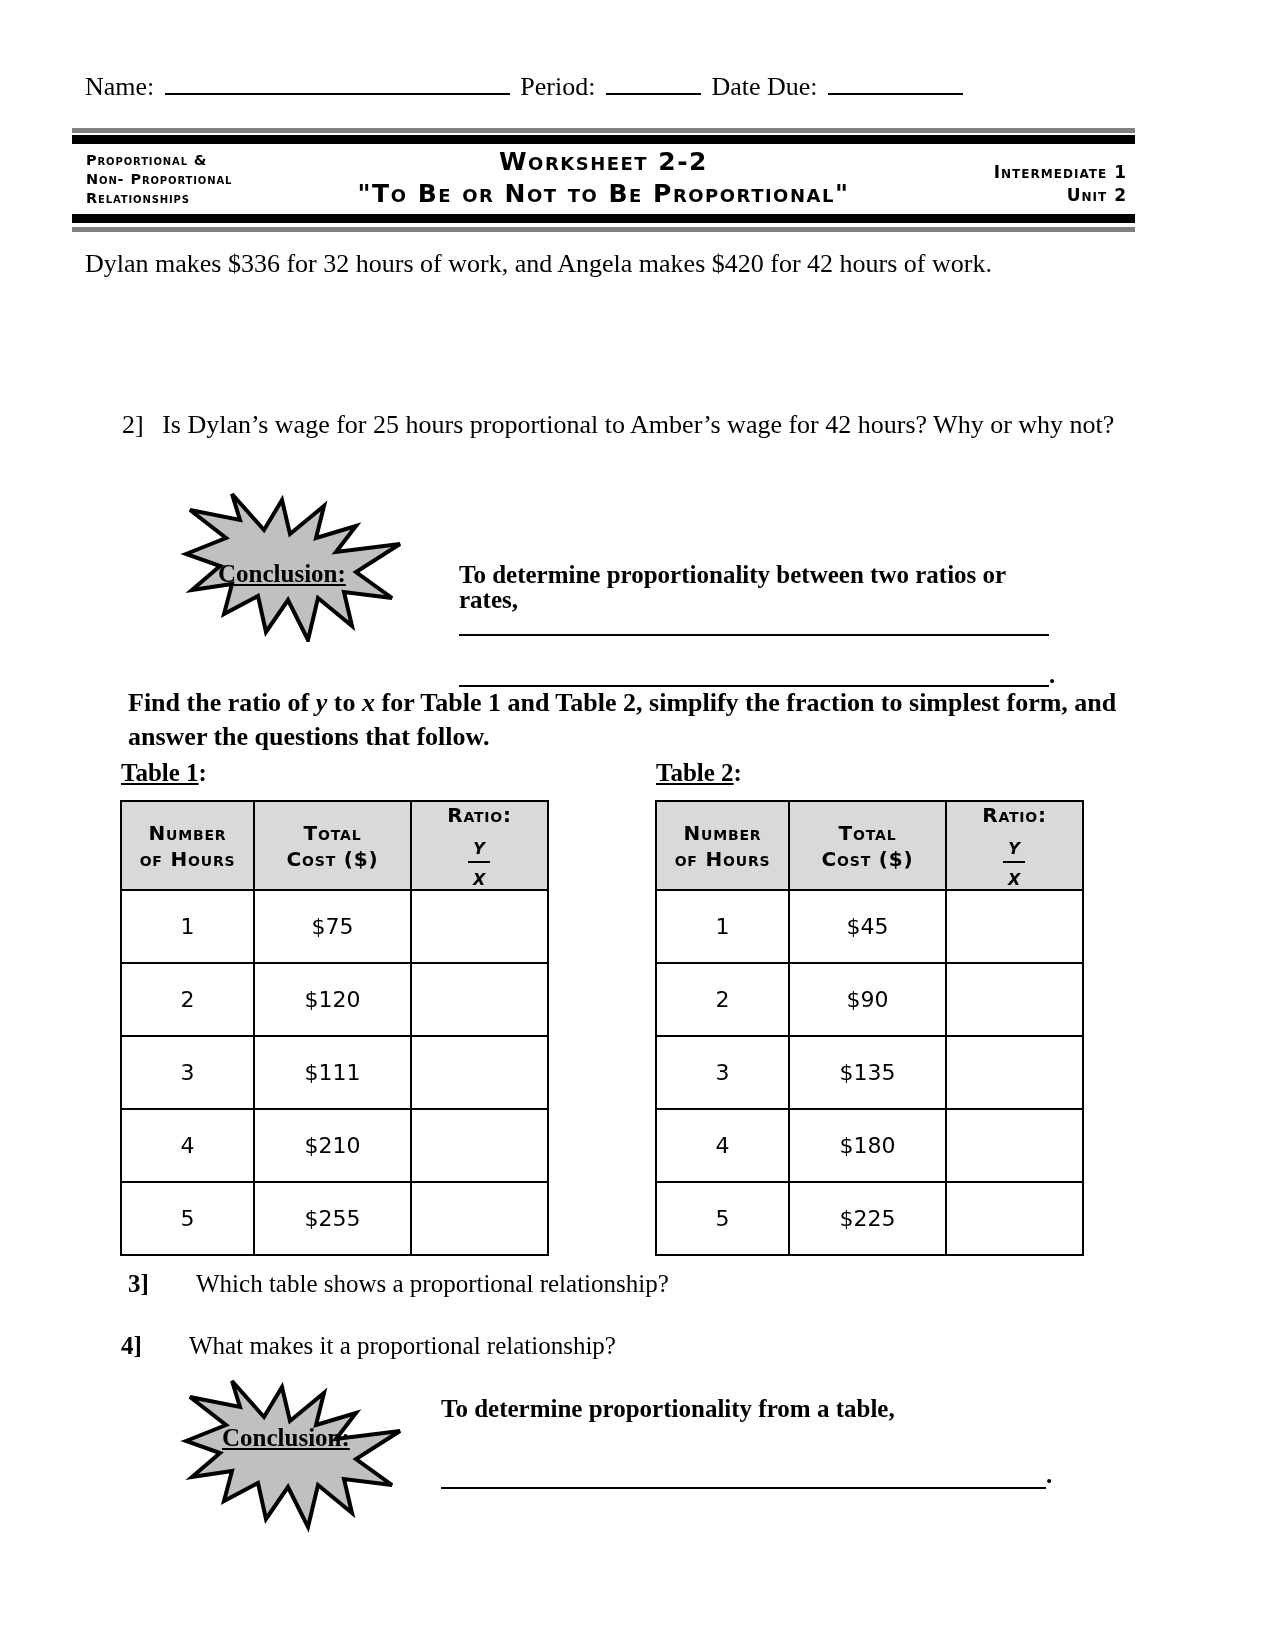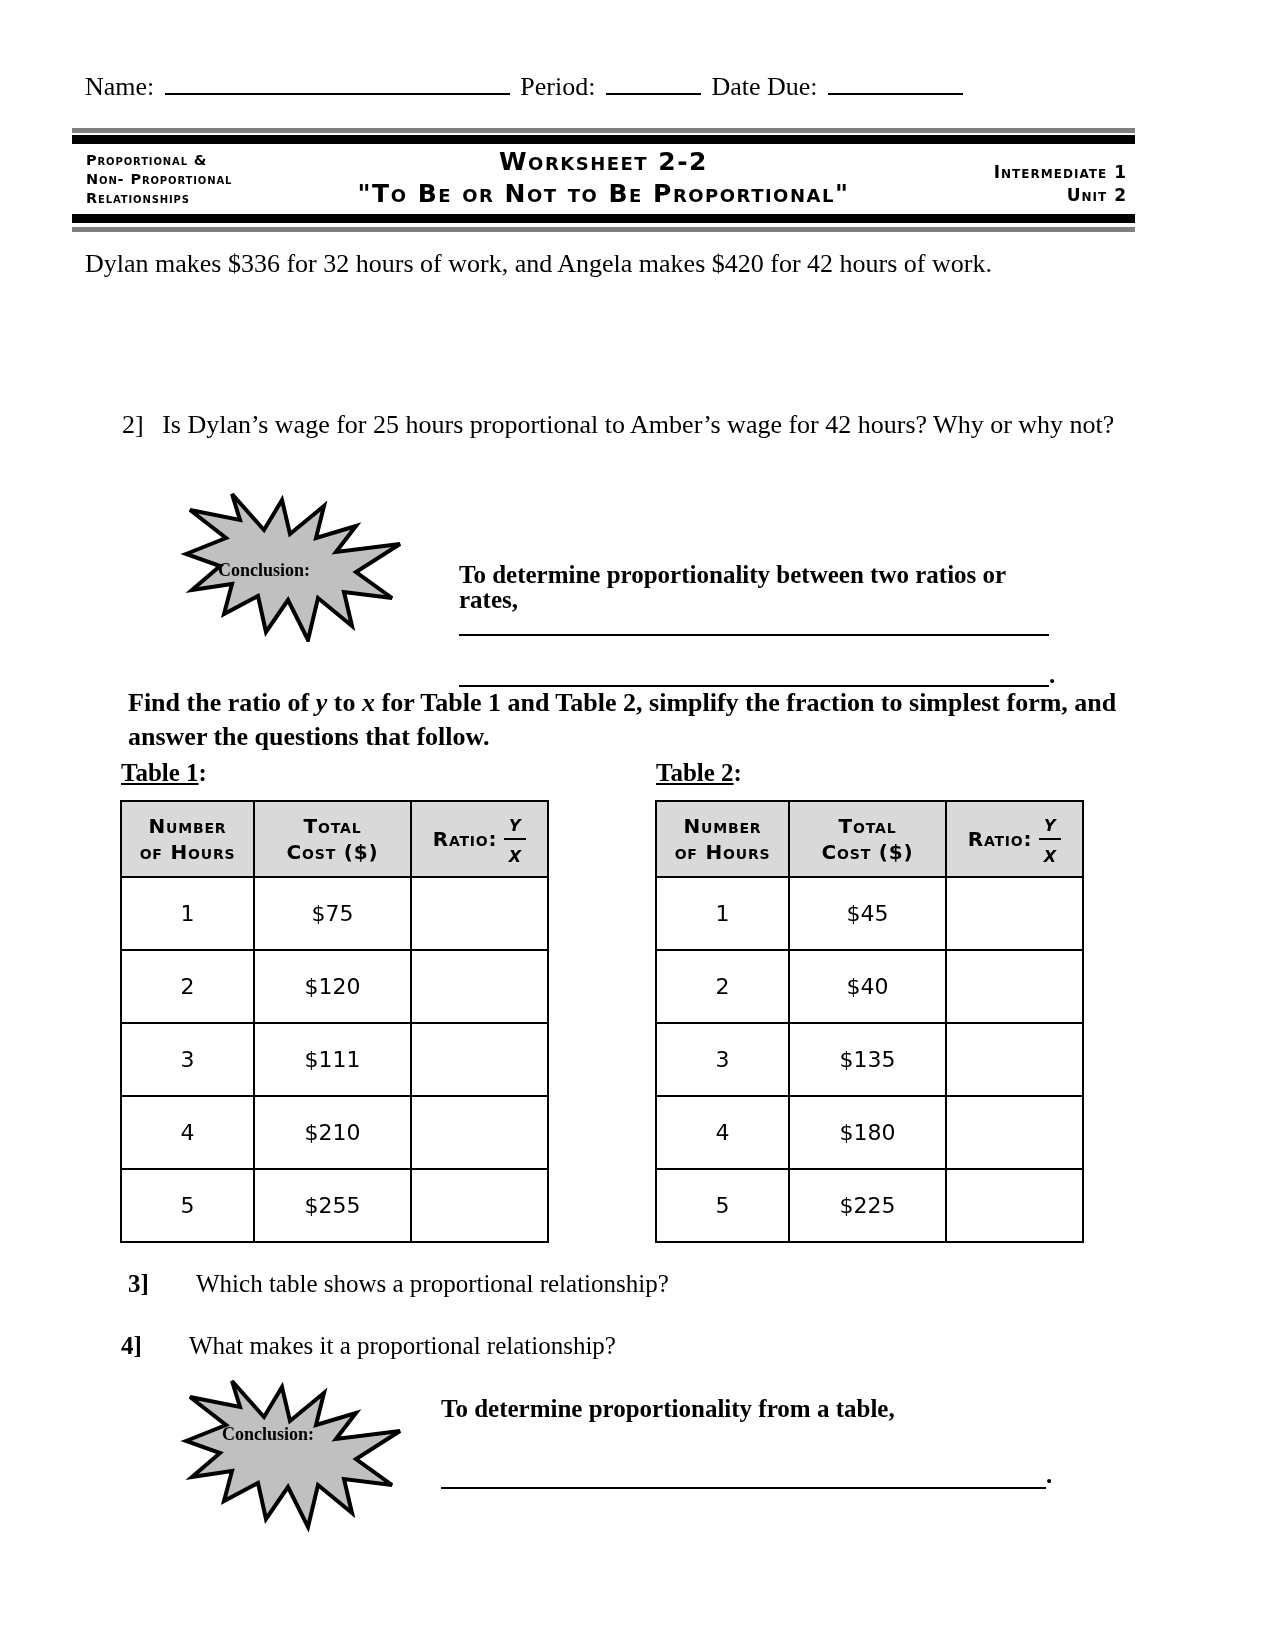--- a/index.html
+++ b/index.html
@@ -133,24 +133,25 @@
     font-weight: bold;
     margin-left: 40px;
   }
   .findratio i { font-family: "Liberation Serif", serif; font-style: italic; }
 
   
   .burst-wrap { position: absolute; }
   .burst-wrap svg { display: block; }
   .burst-label {
     position: absolute;
-    font-size: 18px;
+    font-size: 25px;
     font-weight: bold;
     font-family: "Liberation Serif", serif;
     white-space: nowrap;
+    text-decoration: underline;
   }
 
   .concl1 { left: 178px; top: 492px; }
   .concl1 .burst-label { left: 40px; top: 68px; }
 
   .concl1-text {
     position: absolute;
     left: 459px;
     top: 522px;
     width: 610px;
@@ -231,20 +232,21 @@
   }
   .col-hours { width: 131px; }
   .col-cost  { width: 155px; }
   .col-ratio { width: 135px; }
 
   .ratiohead {
     display: inline-flex;
     align-items: center;
     justify-content: center;
     gap: 7px;
+    flex-direction: column;
   }
   .fracbox {
     display: inline-flex;
     flex-direction: column;
     align-items: center;
     line-height: 1;
     font-style: italic;
     font-family: "DejaVu Sans", sans-serif;
     font-weight: bold;
     font-size: 23px;
@@ -414,21 +416,21 @@
       </tr>
     </thead>
     <tbody>
       <tr>
         <td>1</td>
         <td>$45</td>
         <td></td>
       </tr>
       <tr>
         <td>2</td>
-        <td>$40</td>
+        <td>$90</td>
         <td></td>
       </tr>
       <tr>
         <td>3</td>
         <td>$135</td>
         <td></td>
       </tr>
       <tr>
         <td>4</td>
         <td>$180</td>

